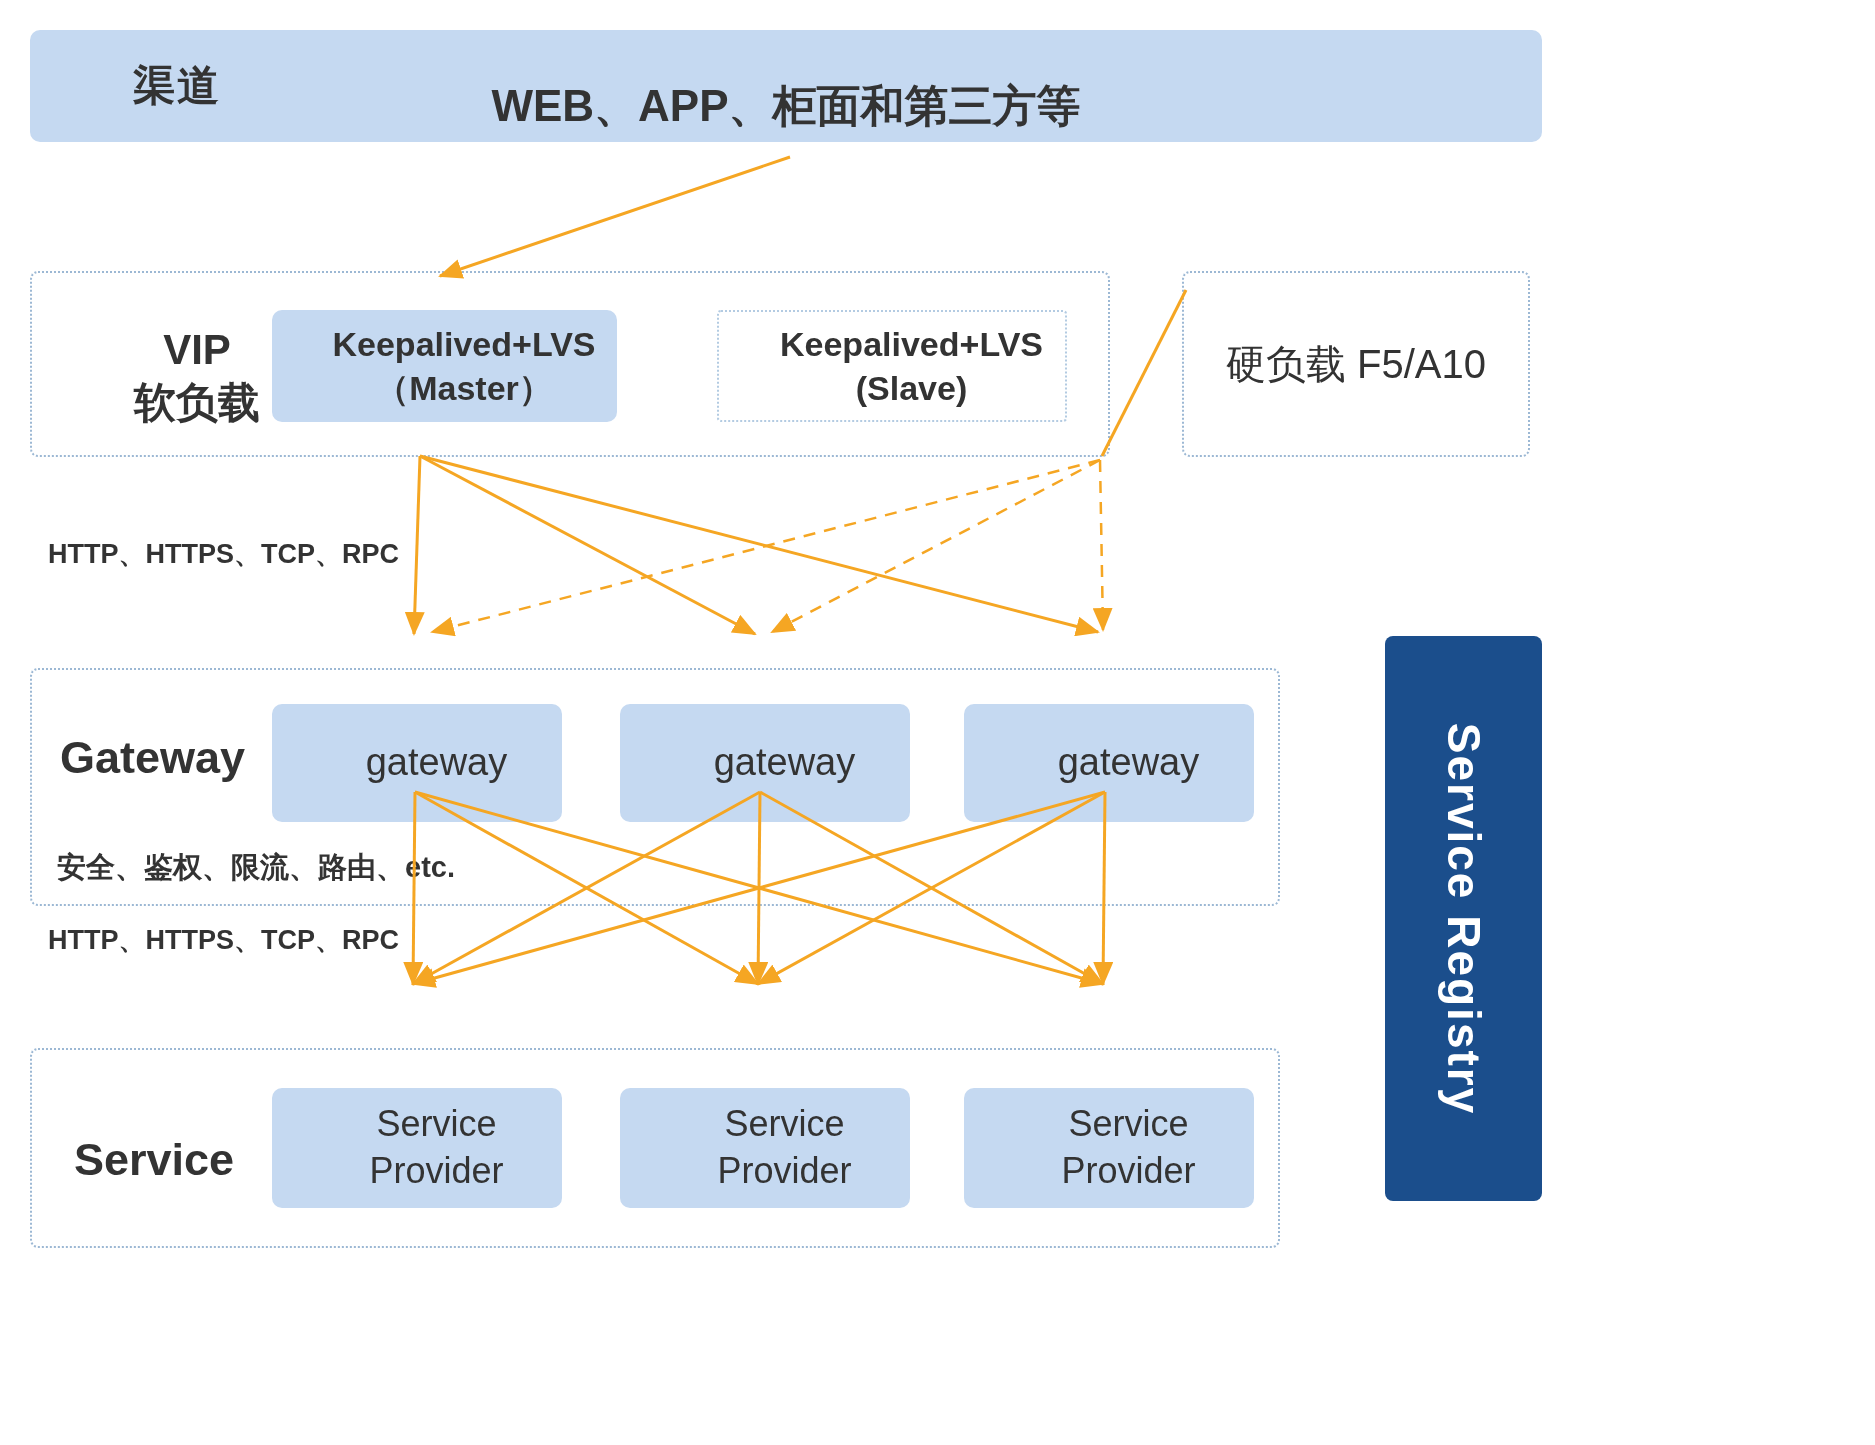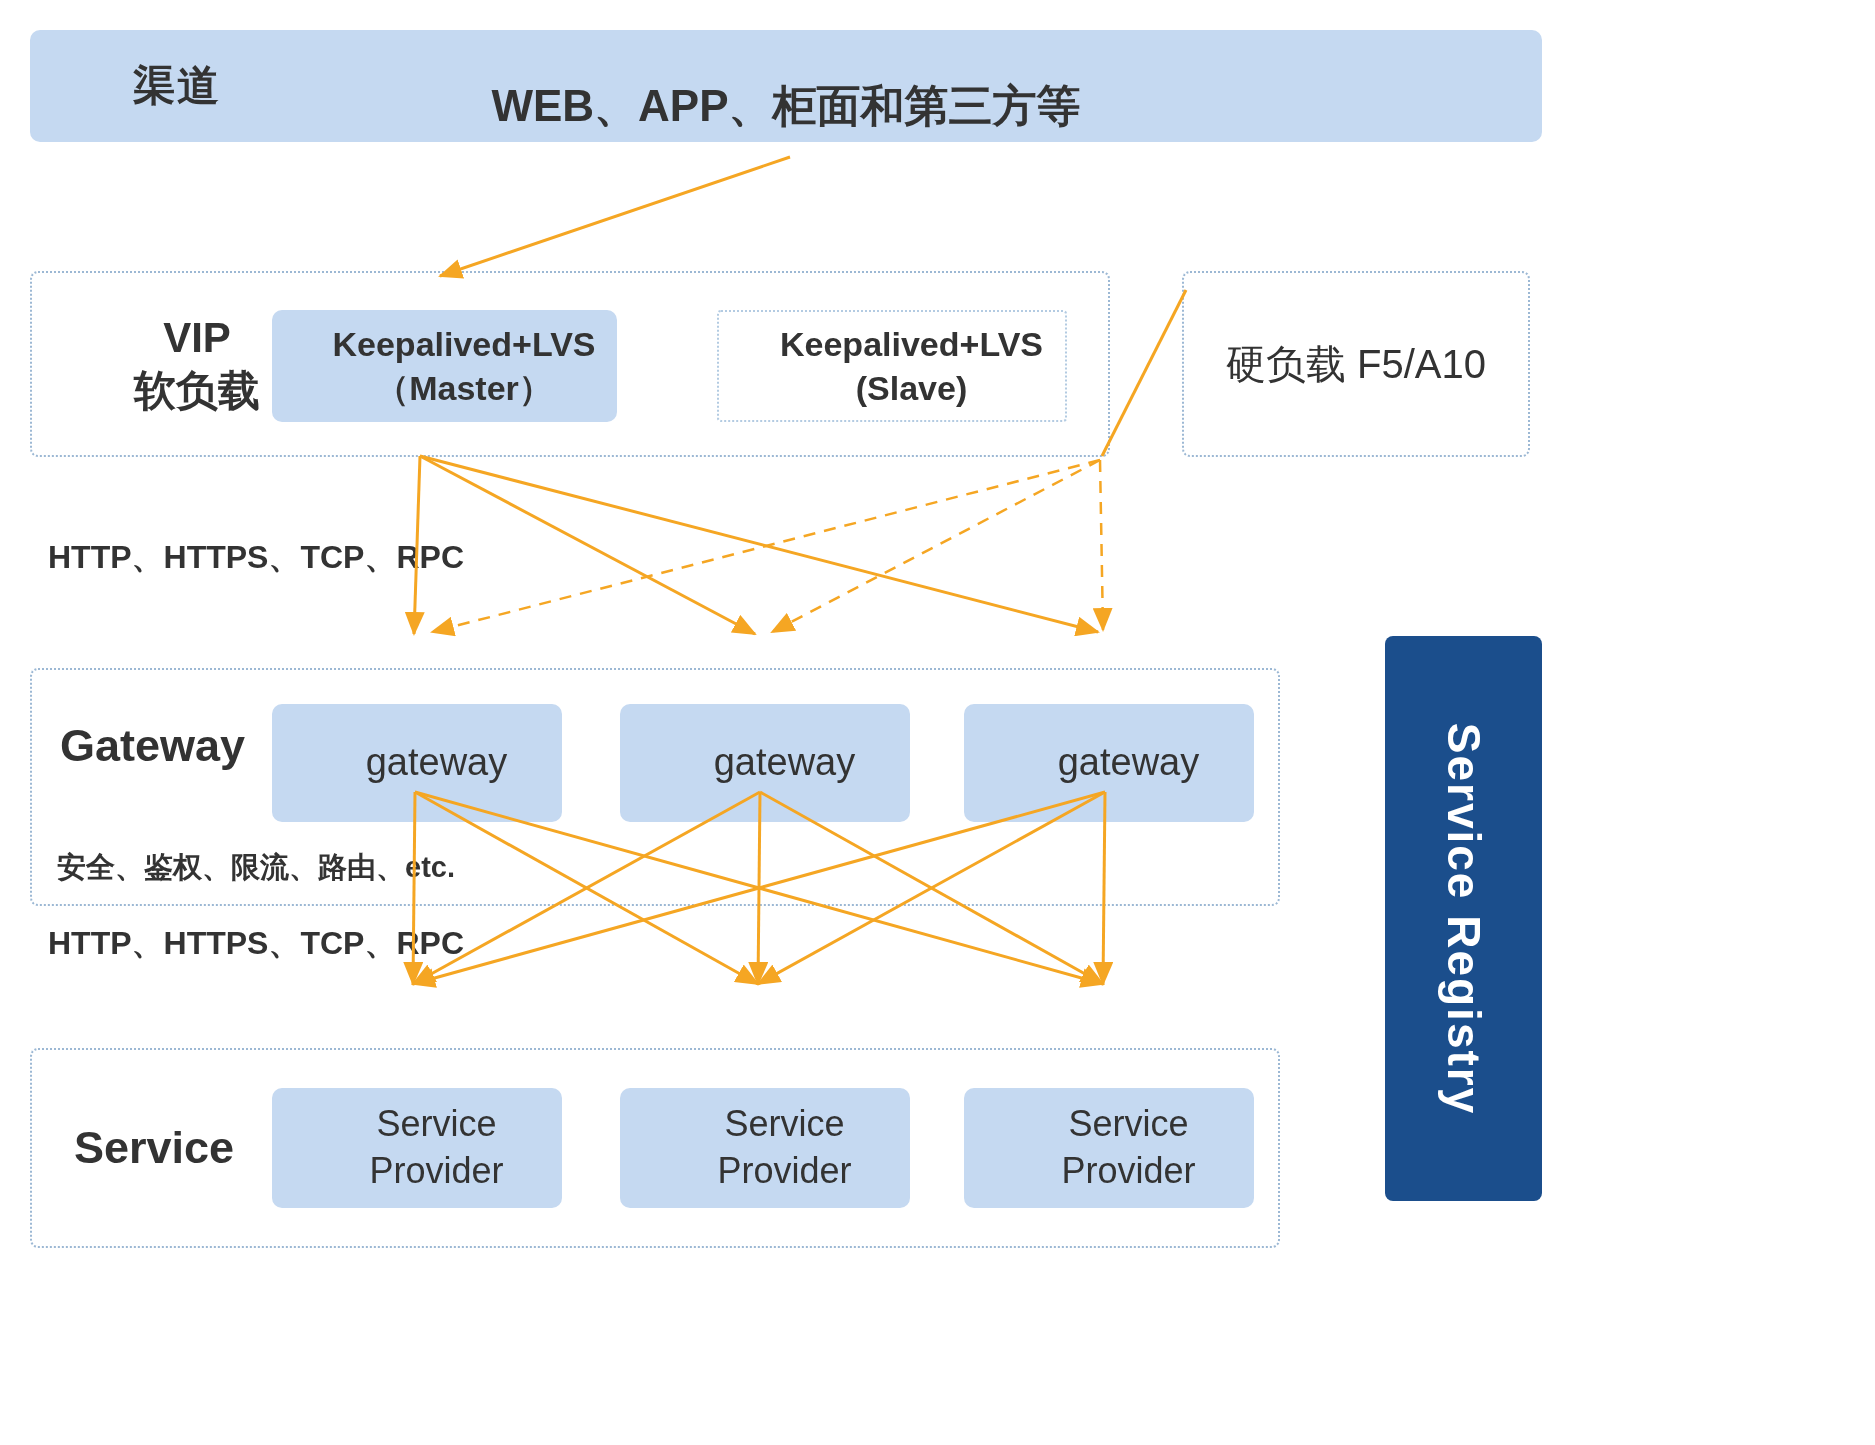--- a/index.html
+++ b/index.html
@@ -72,20 +72,21 @@
   }
   .gateway-section{left:30px;top:668px;width:1250px;height:238px;}
   .service-section{left:30px;top:1048px;width:1250px;height:200px;}
 
   .section-label{
     position:absolute;
     font-weight:bold;
     white-space:pre-line;
     text-align:center;
     line-height:1.25;
+    margin-top:12px;
   }
   .vip-label{
     left:75px;top:50%;width:180px;
     transform:translateY(-50%);
     font-size:42px;
   }
   .gateway-label{
     left:28px;top:48px;
     font-size:45px;
     text-align:left;
@@ -132,21 +133,21 @@
   }
   .p1{left:240px;} .p2{left:588px;} .p3{left:932px;}
 
   .features-note{
     position:absolute;
     left:25px;bottom:16px;
     font-size:29px;font-weight:bold;
   }
   .protocol-label{
     position:absolute;
-    font-size:32px;font-weight:bold;
+    font-size:27px;font-weight:bold;
   }
   .protocol-1{left:48px;top:536px;}
   .protocol-2{left:48px;top:922px;}
 
   
   .registry{
     position:absolute;
     left:1385px;top:636px;width:157px;height:565px;
     background:var(--navy);
     border-radius:8px;

